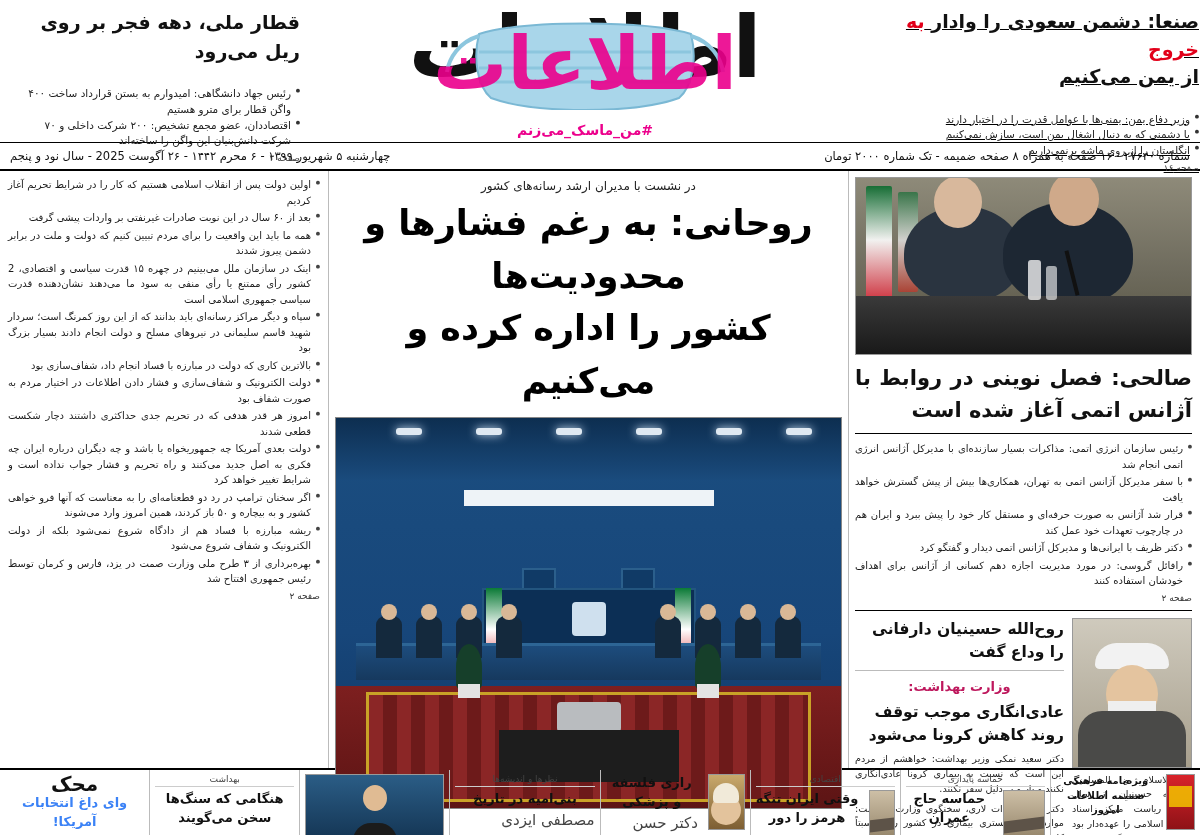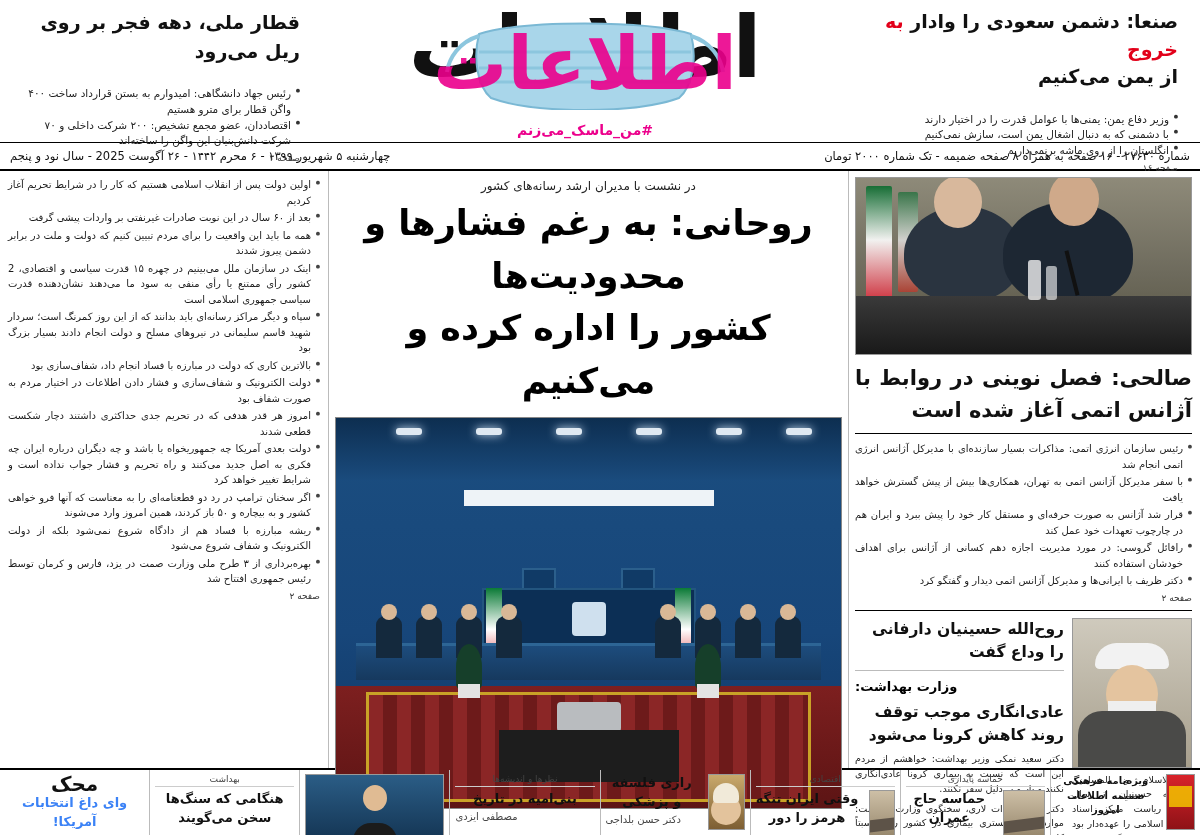--- a/index.html
+++ b/index.html
@@ -8,21 +8,21 @@
     background:#ffffff;
     font-family:"DejaVu Sans","Liberation Sans",sans-serif;
     direction:rtl;
     overflow:hidden;
     position:relative;
   }
   .page{position:relative;width:1200px;height:835px;box-sizing:border-box;}
 
   
   .masthead{position:relative;height:142px;border-bottom:1px solid #000;}
-  .mast-left{position:absolute;right:12px;top:0;width:330px;height:140px;padding:8px 10px 0 0;box-sizing:border-box;}
+  .mast-left{position:absolute;right:0;top:0;width:330px;height:140px;padding:8px 1px 0 0;box-sizing:border-box;text-decoration:underline;}
   .mast-left h2{
     margin:0;font-size:19px;line-height:1.45;font-weight:bold;color:#111;text-align:right;
   }
   .mast-left .hl{color:#e2001a;}
   .bullets{margin-top:21px;}
   .bullets div{
     font-size:10.5px;line-height:1.5;color:#222;text-align:right;
     padding-right:9px;position:relative;
   }
   .bullets div:before{
@@ -100,21 +100,21 @@
   .sec2-photo .p{width:100%;height:150px;border:1px solid #999;box-sizing:border-box;position:relative;overflow:hidden;background:#d8d4cb;}
   .cleric-bg{position:absolute;inset:0;background:linear-gradient(180deg,#cfcabd,#a79f8d);}
   .cleric-turban{position:absolute;left:50%;transform:translateX(-50%);top:24px;width:74px;height:26px;background:#f2f2f2;border-radius:37px 37px 8px 8px;}
   .cleric-face{position:absolute;left:50%;transform:translateX(-50%);top:46px;width:52px;height:58px;background:#e4c49f;border-radius:50%;}
   .cleric-beard{position:absolute;left:50%;transform:translateX(-50%);top:82px;width:48px;height:34px;background:#efefef;border-radius:0 0 24px 24px;}
   .cleric-body{position:absolute;left:50%;transform:translateX(-50%);bottom:0;width:108px;height:56px;background:#4a4a48;border-radius:24px 24px 0 0;}
   .sec2-txt{flex:1;}
   .sec2-txt h3{margin:0;font-size:15.5px;font-weight:bold;line-height:1.5;text-align:right;color:#111;}
   .mini-p{font-size:9.6px;line-height:1.55;text-align:justify;color:#222;margin-top:5px;}
 
-  .subhead-small{font-size:13px;font-weight:bold;line-height:1.5;text-align:left;color:#000000;margin:0 0 4px;}
+  .subhead-small{font-size:13px;font-weight:bold;line-height:1.5;text-align:center;color:#be185d;margin:0 0 4px;}
 
   
   .lead-kicker{font-size:12px;color:#222;text-align:center;margin:2px 0 4px;}
   .lead-head{
     font-size:35px;font-weight:bold;line-height:1.5;text-align:center;color:#000;margin:0 0 10px;
   }
   .big-photo{width:100%;height:392px;border:1px solid #888;box-sizing:border-box;position:relative;overflow:hidden;background:#123a63;}
   .hall-bg{position:absolute;inset:0;background:linear-gradient(180deg,#1b4e80 0%,#17467a 55%,#0f3560 100%);}
   .hall-ceiling{position:absolute;left:0;right:0;top:0;height:62px;background:linear-gradient(180deg,#0d2e50,#1a4b7d);}
   .hall-light{position:absolute;top:10px;width:26px;height:7px;background:#dfe9f2;border-radius:3px;box-shadow:0 0 10px #cfe3f5;}
@@ -133,21 +133,21 @@
   .plant{position:absolute;bottom:118px;width:26px;height:46px;background:#163f2a;border-radius:50% 50% 6px 6px;}
   .pot{position:absolute;bottom:110px;width:22px;height:14px;background:#e3e3e3;}
   .desk-front{position:absolute;left:50%;transform:translateX(-50%);bottom:26px;width:180px;height:52px;background:#1d1d1d;}
   .desk-obj{position:absolute;left:50%;transform:translateX(-50%);bottom:76px;width:64px;height:30px;background:#b9bcbf;border-radius:4px;}
 
   .strip{display:flex;height:95px;border-top:2px solid #000;}
   .strip-cell{flex:1;border-left:1px solid #bbb;box-sizing:border-box;padding:4px 5px;position:relative;}
   .strip-cell:last-child{border-left:none;}
   .strip-tag{font-size:9px;color:#444;text-align:center;border-bottom:1px solid #ccc;padding-bottom:2px;margin-bottom:3px;}
   .strip-title{font-size:13px;font-weight:bold;line-height:1.45;text-align:center;color:#111;}
-  .strip-sub{font-size:10px;color:#444;text-align:left;margin-top:2px;}
+  .strip-sub{font-size:15px;color:#444;text-align:right;margin-top:2px;}
   .strip-thumb{width:56px;height:56px;border:1px solid #999;box-sizing:border-box;float:right;margin-left:5px;background:#cdbfa6;position:relative;overflow:hidden;}
   .strip-flex{display:flex;gap:5px;align-items:flex-start;}
   .th-pipe{position:absolute;inset:0;background:linear-gradient(180deg,#cdbfa6,#8d7d62);}
   .th-pipe:after{content:"";position:absolute;left:-10%;top:52%;width:120%;height:12px;background:#5d5348;transform:rotate(-7deg);}
   .th-person{position:absolute;inset:0;background:linear-gradient(180deg,#2b5d86,#123250);}
   .th-person:after{content:"";position:absolute;left:50%;transform:translateX(-50%);top:10px;width:24px;height:26px;background:#e0bb93;border-radius:50%;}
   .th-person:before{content:"";position:absolute;left:50%;transform:translateX(-50%);bottom:0;width:44px;height:22px;background:#1b1b1b;border-radius:18px 18px 0 0;}
   .th-scholar{position:absolute;inset:0;background:linear-gradient(180deg,#c9a96b,#7d5e33);}
   .th-scholar:after{content:"";position:absolute;left:50%;transform:translateX(-50%);top:8px;width:26px;height:20px;background:#f1ead9;border-radius:13px 13px 4px 4px;}
   .th-scholar:before{content:"";position:absolute;left:50%;transform:translateX(-50%);bottom:4px;width:30px;height:30px;background:#e3c39c;border-radius:50%;}
@@ -230,22 +230,22 @@
           <div class="ph-mic"></div>
       </div>
 
       <div class="art-head">صالحی: فصل نوینی در روابط با آژانس اتمی آغاز شده است</div>
       <div class="divider"></div>
 
       <div class="bullets2">
         <div>رئیس سازمان انرژی اتمی: مذاکرات بسیار سازنده‌ای با مدیرکل آژانس انرژی اتمی انجام شد</div>
         <div>با سفر مدیرکل آژانس اتمی به تهران، همکاری‌ها بیش از پیش گسترش خواهد یافت</div>
         <div>قرار شد آژانس به صورت حرفه‌ای و مستقل کار خود را پیش ببرد و ایران هم در چارچوب تعهدات خود عمل کند</div>
+        <div>دکتر ظریف با ایرانی‌ها و مدیرکل آژانس اتمی دیدار و گفتگو کرد</div>
         <div>رافائل گروسی: در مورد مدیریت اجازه دهم کسانی از آژانس برای اهداف خودشان استفاده کنند</div>
-        <div>دکتر ظریف با ایرانی‌ها و مدیرکل آژانس اتمی دیدار و گفتگو کرد</div>
       </div>
       <div class="page-ref">صفحه ۲</div>
 
       <div class="divider"></div>
 
       <div class="sec2">
         <div class="sec2-photo">
           <div class="p">
             <div class="cleric-bg"></div>
             <div class="cleric-turban"></div>

